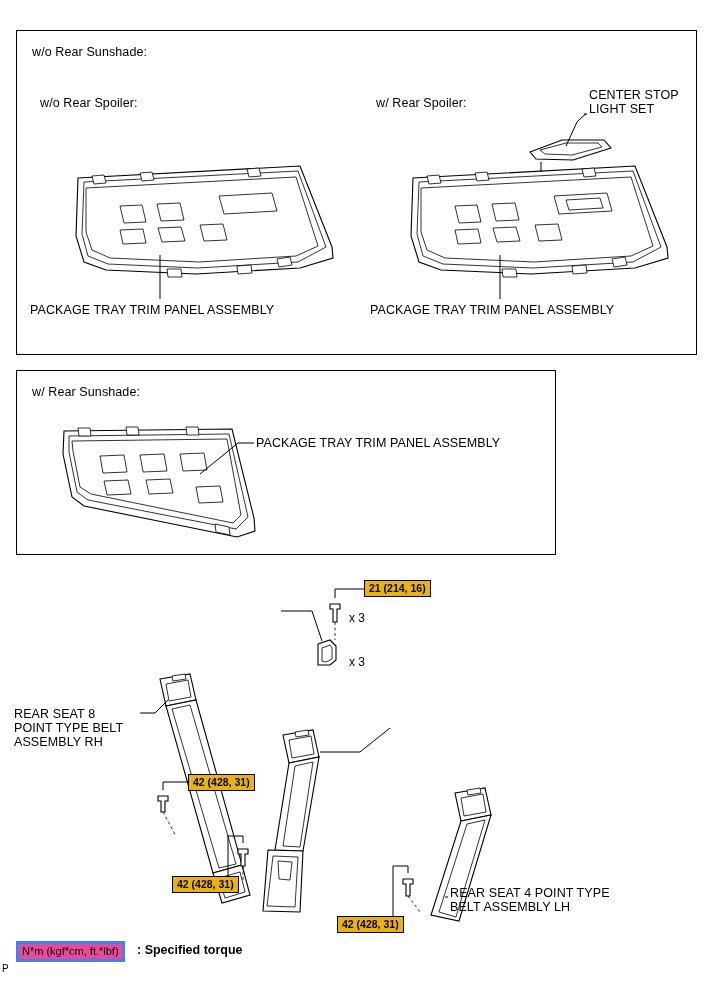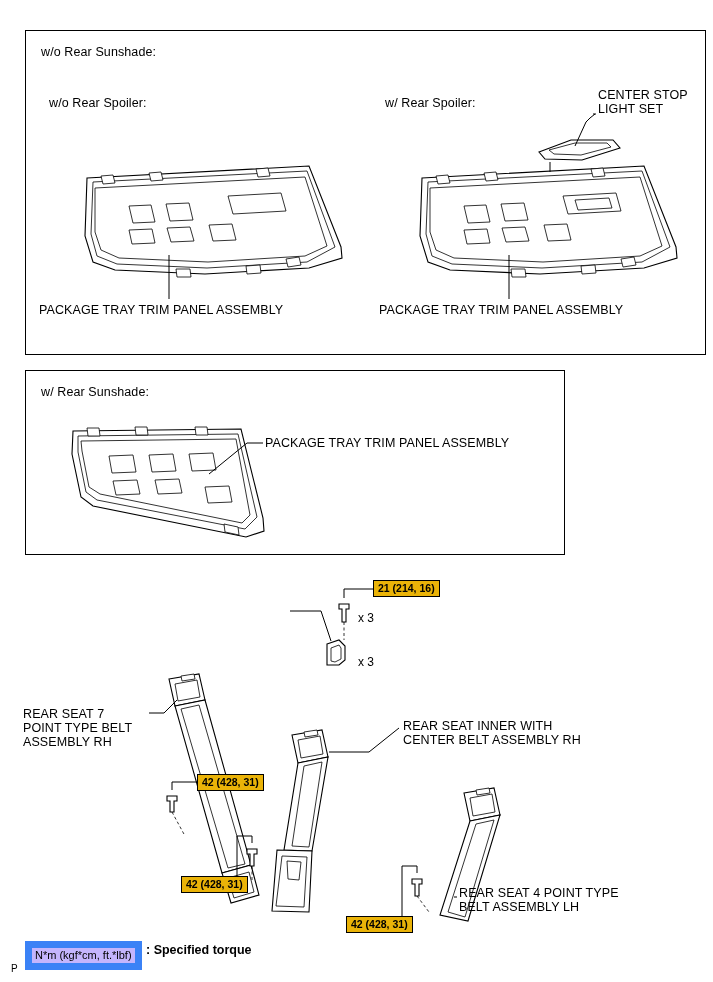--- a/index.html
+++ b/index.html
@@ -10,21 +10,21 @@
   body {
     width: 713px;
     height: 982px;
     position: relative;
     font-family: "Liberation Sans", sans-serif;
     color: #000000;
     overflow: hidden;
   }
   .page {
     position: absolute;
-    left: 9px; top: 0;
+    left: 0; top: 0;
     width: 671px;
     height: 982px;
   }
   .box {
     position: absolute;
     border: 1px solid #000;
     box-sizing: border-box;
   }
   #box-top { left: 16px; top: 30px; width: 681px; height: 325px; }
   #box-mid { left: 16px; top: 370px; width: 540px; height: 185px; }
@@ -47,22 +47,22 @@
     white-space: nowrap;
     box-sizing: border-box;
   }
   .xmark {
     position: absolute;
     font-size: 12px;
     white-space: nowrap;
   }
   .legend-box {
     position: absolute;
-    border: 7px solid #3b82f6;
-    background: #c4b5fd;
+    border: 3px solid #3b82f6;
+    background: #ec4899;
     font-size: 11px;
     padding: 1px 3px 2px 3px;
     line-height: 12px;
     white-space: nowrap;
     box-sizing: border-box;
   }
   .legend-text {
     position: absolute;
     font-size: 12.5px;
     white-space: nowrap;
@@ -246,26 +246,24 @@
 
   <div class="label" style="left:30px; top:303px;">PACKAGE TRAY TRIM PANEL ASSEMBLY</div>
 
   <div class="label" style="left:370px; top:303px;">PACKAGE TRAY TRIM PANEL ASSEMBLY</div>
 
   <div class="label" style="left:32px; top:385px;text-align:center;">w/ Rear Sunshade:</div>
 
   <div class="label" style="left:256px; top:436px;">PACKAGE TRAY TRIM PANEL ASSEMBLY</div>
 
 
-  <div class="label" style="left:14px; top:707px; white-space:pre;">REAR SEAT 7
+  <div class="label" style="left:14px; top:707px; white-space:pre;">REAR SEAT 8
 POINT TYPE BELT
 ASSEMBLY RH</div>
 
-  <div class="label" style="left:394px; top:719px; white-space:pre;">REAR SEAT INNER WITH
-CENTER BELT ASSEMBLY RH</div>
 
   <div class="label" style="left:450px; top:886px; white-space:pre;">REAR SEAT 4 POINT TYPE
 BELT ASSEMBLY LH</div>
 
   <div class="torque" style="left:364px; top:580px;">21 (214, 16)</div>
 
   <div class="torque" style="left:188px; top:774px;">42 (428, 31)</div>
 
   <div class="torque" style="left:172px; top:876px;">42 (428, 31)</div>
 

